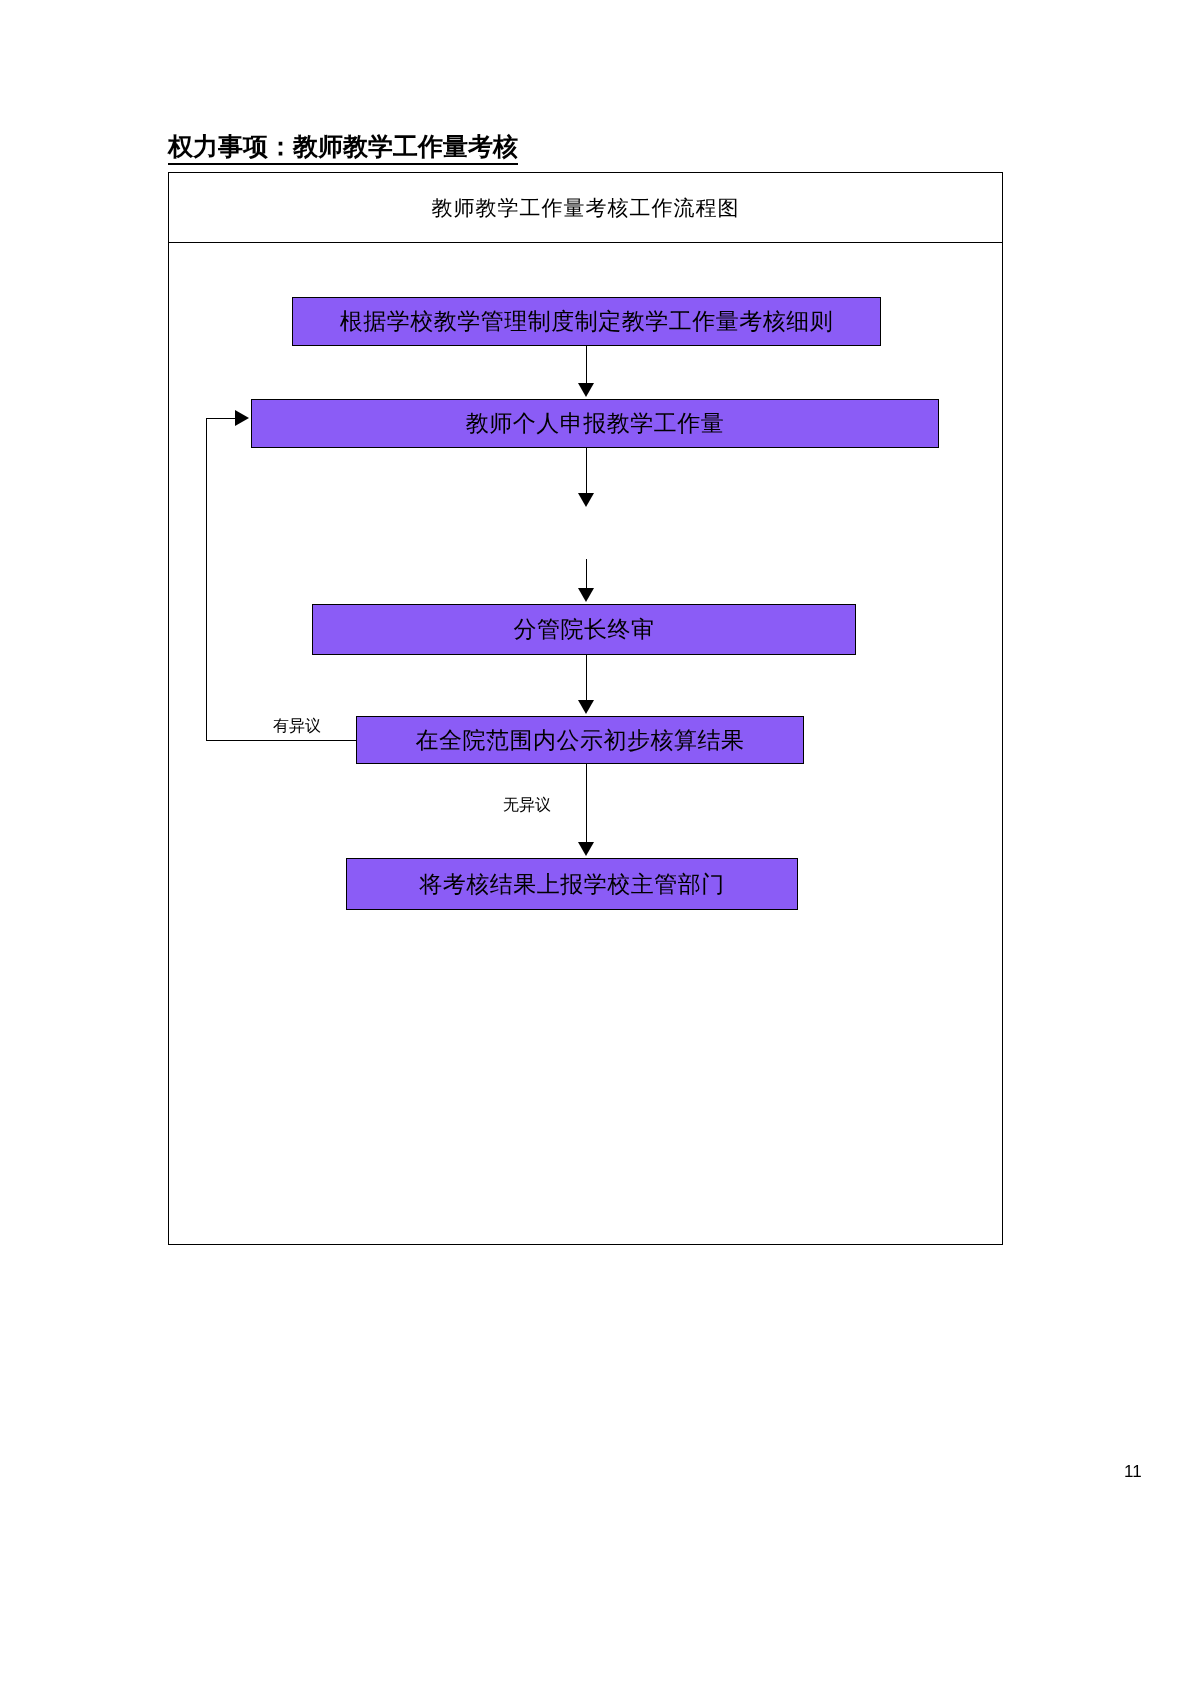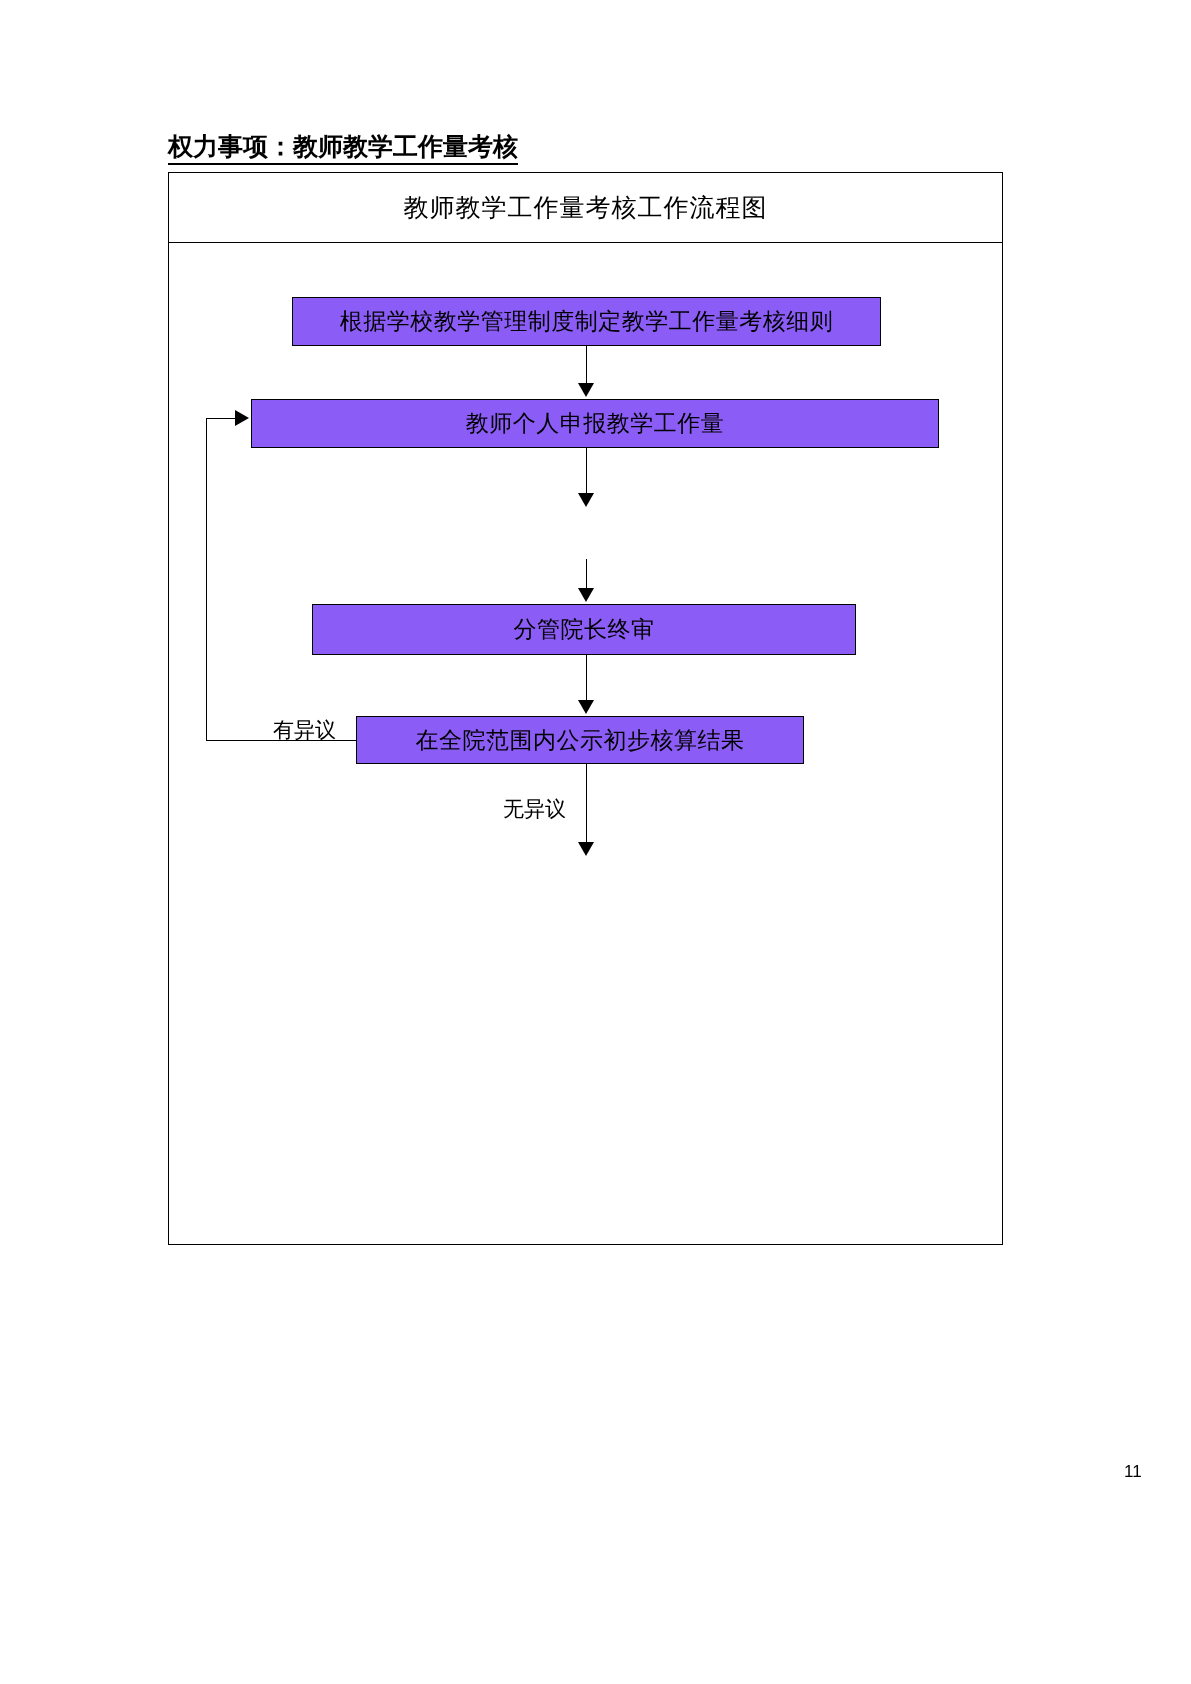--- a/index.html
+++ b/index.html
@@ -35,21 +35,21 @@
     border:1.6px solid #000;
     box-sizing:border-box;
     background:#fff;
   }
   .frame-title{
     position:absolute;
     left:0; top:0;
     width:100%;
     height:70px;
     display:flex;align-items:center;justify-content:center;
-    font-size:25px;
+    font-size:21px;
     color:#000;
     box-sizing:border-box;
     border-bottom:1.6px solid #000;
     font-family:"DejaVu Serif","Liberation Serif",serif;
     letter-spacing:1px;
   }
 
   
   .node{
     position:absolute;
@@ -109,21 +109,21 @@
 
   
   #fb-h1{left:37px; top:567px; width:150px;}
   #fb-v{left:37px;  top:245px; height:323px;}
   #fb-h2{left:37px;  top:245px; width:31px;}
   #fb-head{left:66px; top:237px;}
 
   
   .edge-label{
     position:absolute;
-    font-size:21px;
+    font-size:16px;
     color:#000;
     font-family:"DejaVu Serif","Liberation Serif",serif;
     white-space:nowrap;
   }
   #lbl-objection{left:104px; top:543px;}
   #lbl-no-objection{left:334px; top:622px;}
 
   
   .page-number{
     position:absolute;
@@ -146,20 +146,21 @@
 
     <div class="node" id="node1">根据学校教学管理制度制定教学工作量考核细则</div>
 
     <div class="node" id="node2">教师个人申报教学工作量</div>
 
 
     <div class="node" id="node4">分管院长终审</div>
 
     <div class="node" id="node5">在全院范围内公示初步核算结果</div>
 
+    <div class="node" id="node6">将考核结果上报学校主管部门</div>
 
     <div class="vline" id="a1-line"></div>
     <div class="arrowhead" id="a1-head"></div>
 
     <div class="vline" id="a2-line"></div>
     <div class="arrowhead" id="a2-head"></div>
 
     <div class="vline" id="a3-line"></div>
     <div class="arrowhead" id="a3-head"></div>
 

